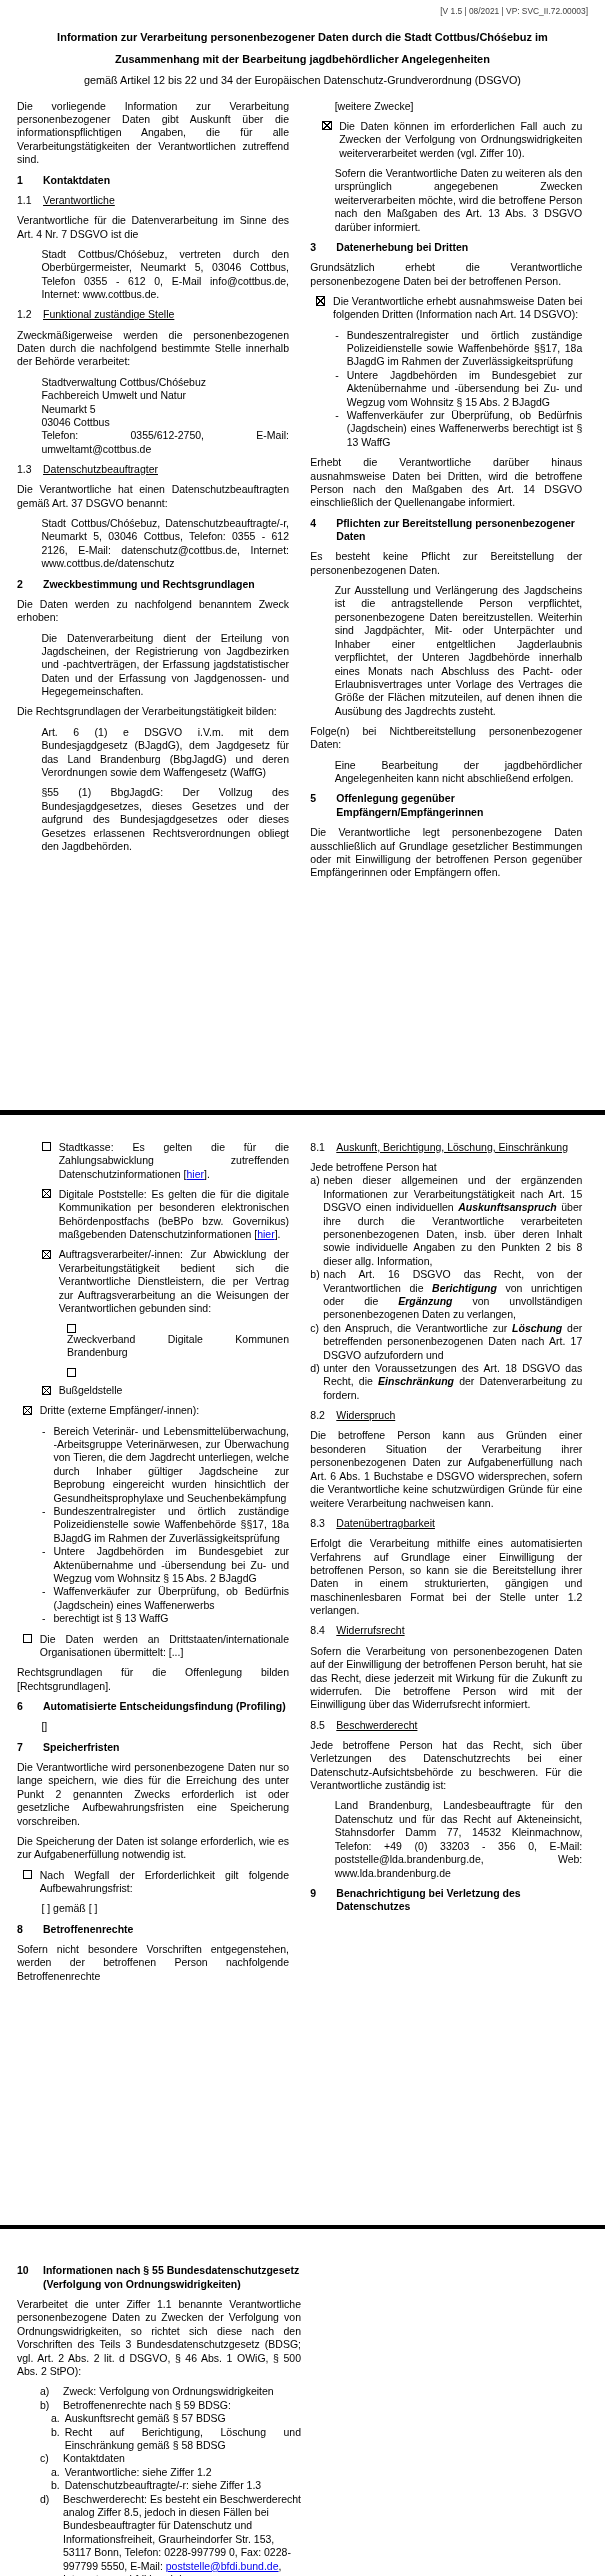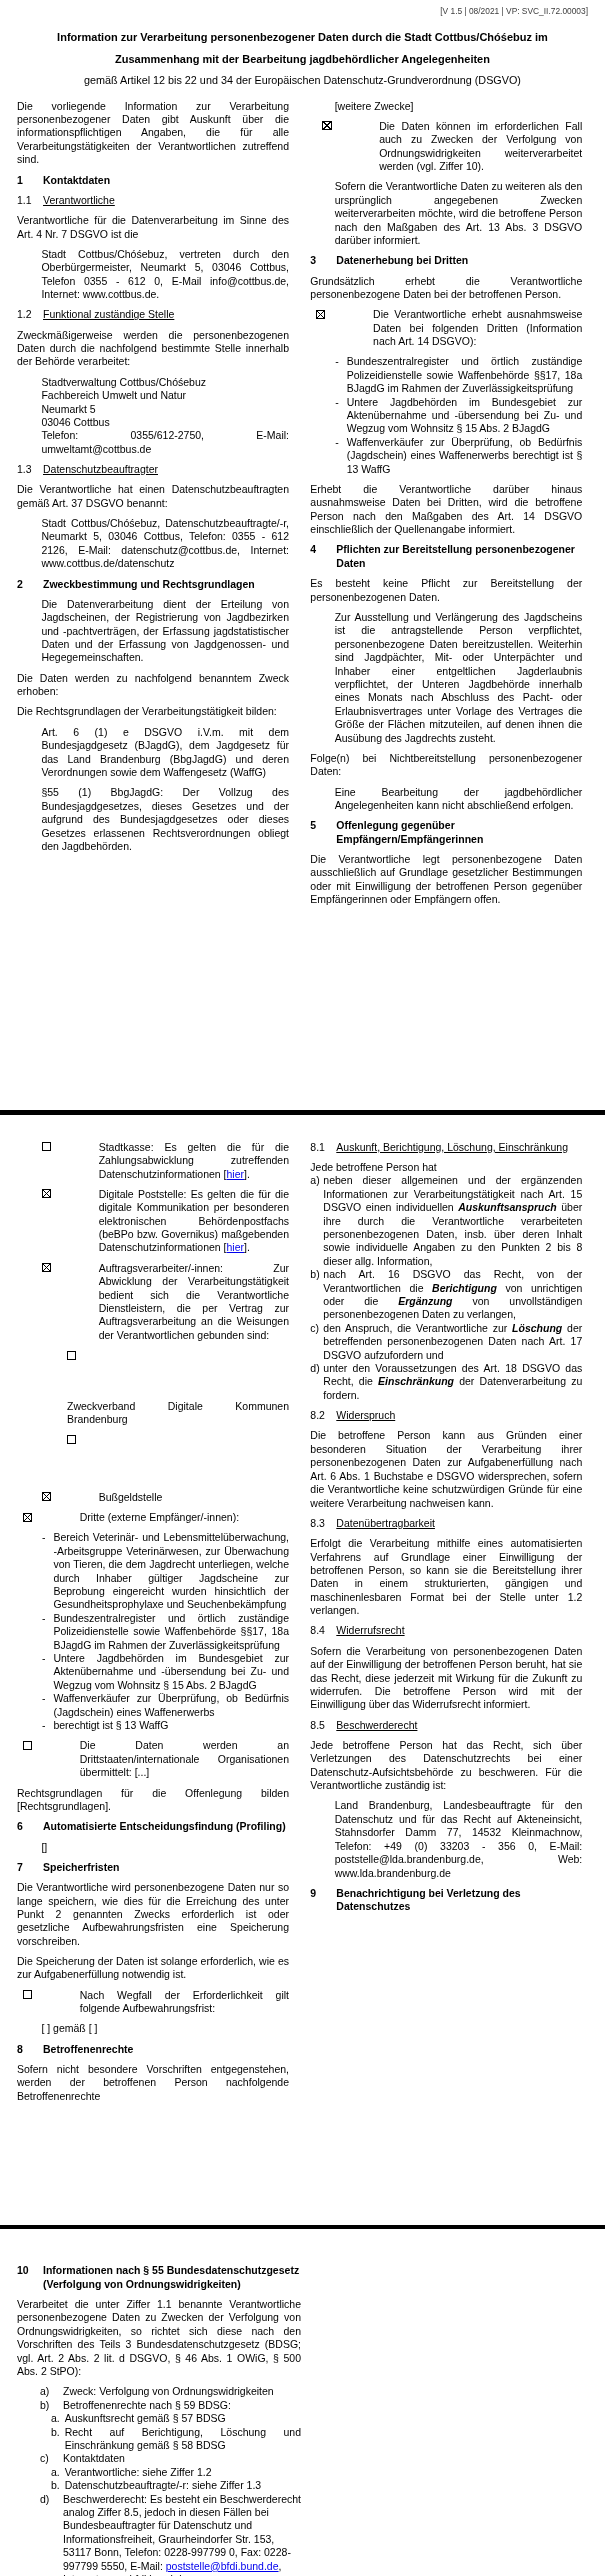--- a/index.html
+++ b/index.html
@@ -20,21 +20,21 @@
   .col{width:272px;flex:0 0 272px;}
   .p{text-align:justify;margin:0 0 6.9px 0;}
   .nomargin{margin-bottom:0;}
   .ind{margin-left:24.4px;}
   .h{font-weight:bold;display:flex;margin:2.3px 0 6.9px 0;}
   .hn{flex:0 0 26px;}
   .ht{flex:1;}
   .sh{display:flex;margin:0 0 6.9px 0;}
   .shn{flex:0 0 26px;}
   .shu{text-decoration:underline;text-align:right;}
-  .cbrow{display:flex;margin:0 0 6.9px 0;gap:40px;}
+  .cbrow{display:flex;margin:0 0 6.9px 0;}
   .cbrow.root{margin-left:6.1px;}
   .cbrow.half{margin-left:12.2px;}
   .cbrow.sub{margin-left:25px;}
   .cbrow.sub2{margin-left:50px;flex-direction:column;}
   .cb{flex:0 0 auto;width:9.1px;height:9.1px;border:1.2px solid #000;box-sizing:border-box;margin:1.5px 7.6px 0 0;background:#fff;}
   .cb.checked{background-image:
     linear-gradient(45deg,transparent 43%,#000 43%,#000 57%,transparent 57%),
     linear-gradient(135deg,transparent 43%,#000 43%,#000 57%,transparent 57%);}
   .cbtext{flex:1;text-align:justify;}
   .dashlist{margin:0 0 6.9px 0;}
@@ -93,22 +93,22 @@
         <div class="sh">
           <span class="shn">1.3</span>
           <span class="shu">Datenschutzbeauftragter</span>
         </div>
         <div class="p">Die Verantwortliche hat einen Datenschutzbeauftragten gemäß Art. 37 DSGVO benannt:</div>
         <div class="p ind">Stadt Cottbus/Chóśebuz, Datenschutzbeauftragte/-r, Neumarkt 5, 03046 Cottbus, Telefon: 0355 - 612 2126, E-Mail: datenschutz@cottbus.de, Internet: www.cottbus.de/datenschutz</div>
         <div class="h">
           <span class="hn">2</span>
           <span class="ht">Zweckbestimmung und Rechtsgrundlagen</span>
         </div>
+        <div class="p">Die Daten werden zu nachfolgend benanntem Zweck erhoben:</div>
         <div class="p ind">Die Datenverarbeitung dient der Erteilung von Jagdscheinen, der Registrierung von Jagdbezirken und -pachtverträgen, der Erfassung jagdstatistischer Daten und der Erfassung von Jagdgenossen- und Hegegemeinschaften.</div>
-        <div class="p">Die Daten werden zu nachfolgend benanntem Zweck erhoben:</div>
         <div class="p">Die Rechtsgrundlagen der Verarbeitungstätigkeit bilden:</div>
         <div class="p ind">Art. 6 (1) e DSGVO i.V.m. mit dem Bundesjagdgesetz (BJagdG), dem Jagdgesetz für das Land Brandenburg (BbgJagdG) und deren Verordnungen sowie dem Waffengesetz (WaffG)</div>
         <div class="p ind">§55 (1) BbgJagdG: Der Vollzug des Bundesjagdgesetzes, dieses Gesetzes und der aufgrund des Bundesjagdgesetzes oder dieses Gesetzes erlassenen Rechtsverordnungen obliegt den Jagdbehörden.</div>
 
       </div>
 
       <div class="col">
         <div class="p ind">[weitere Zwecke]</div>
         <div class="cbrow half">
           <span class="cb checked"></span>

